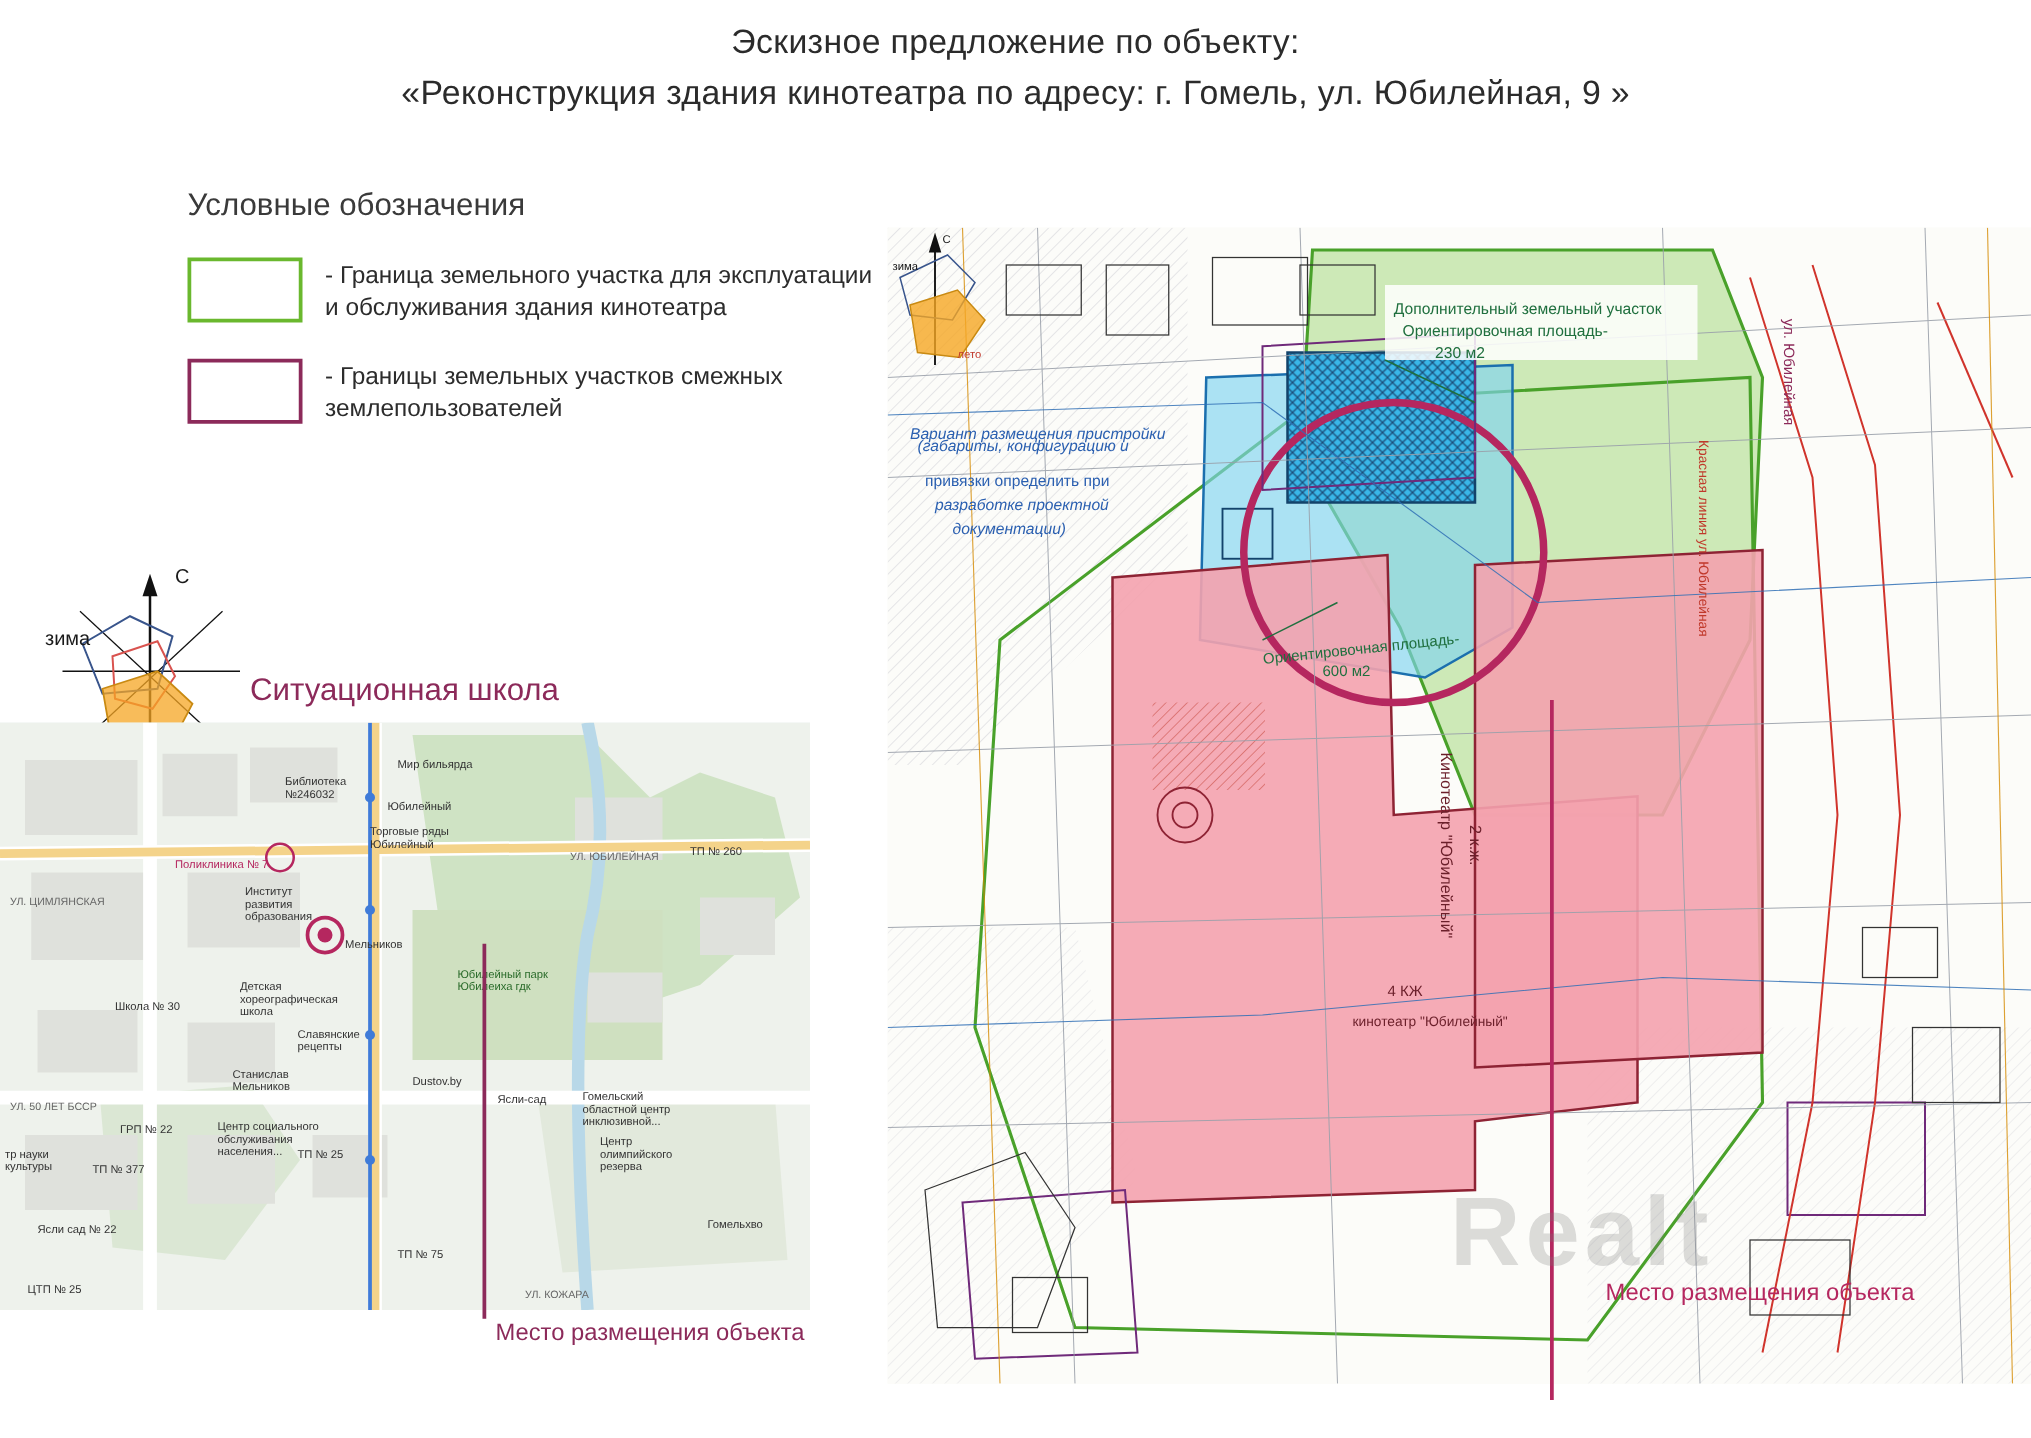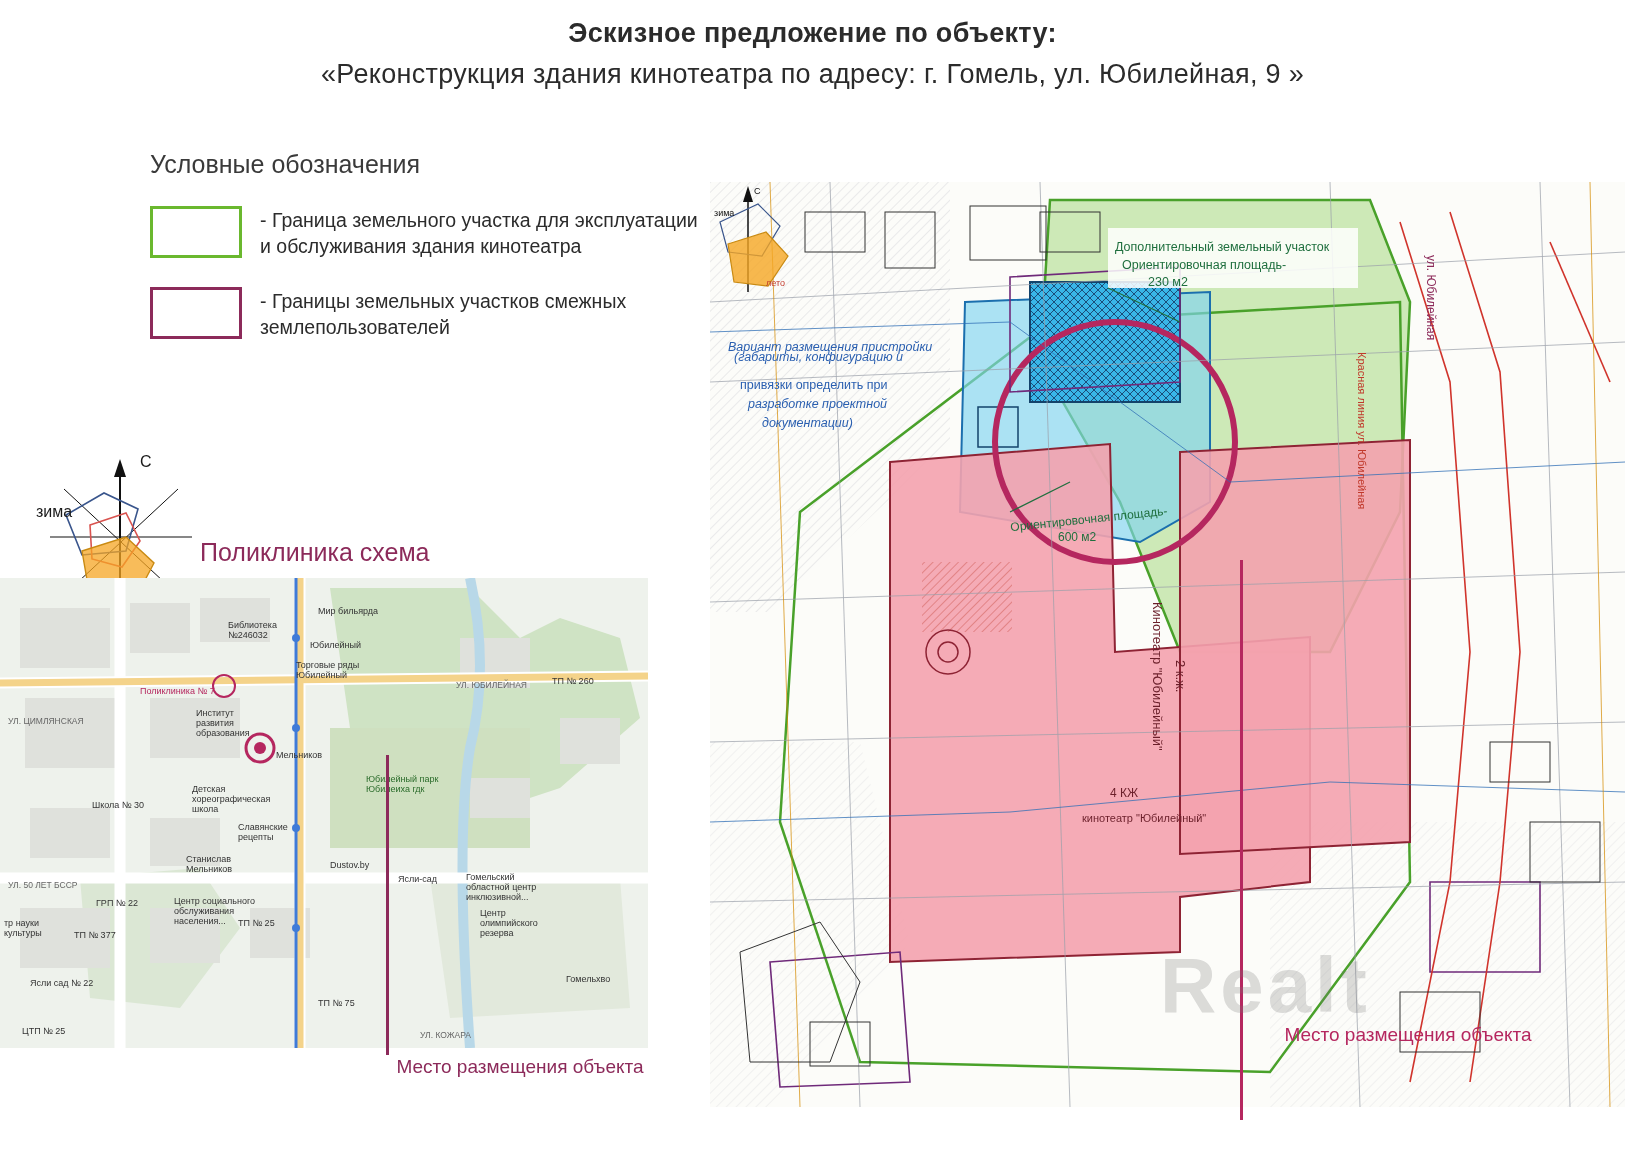--- a/index.html
+++ b/index.html
@@ -10,21 +10,21 @@
     overflow:hidden;
     position:relative;
   }
   .page{position:absolute;inset:0;}
 
   
   .title-block{
     position:absolute;left:0;top:18px;width:1625px;text-align:center;
     color:#2b2b2b;
   }
-  .title-line1{font-size:27px;letter-spacing:.3px;font-weight:bold;}
+  .title-line1{font-size:27px;letter-spacing:.3px;}
   .title-line2{font-size:27px;margin-top:10px;letter-spacing:.3px;}
 
   
   .legend{position:absolute;left:150px;top:150px;width:560px;}
   .legend-title{font-size:25px;color:#3a3a3a;margin-bottom:26px;}
   .legend-row{display:flex;align-items:center;margin-bottom:26px;}
   .swatch{width:86px;height:46px;flex:none;margin-right:18px;}
   .sw-green{border:3px solid #6ab82e;background:#ffffff;}
   .sw-pink{border:1px solid #f0a8b4;background:#f7b3bf;}
   .sw-purple{border:3px solid #8c2a5a;background:#ffffff;}
@@ -90,21 +90,21 @@
       <line x1="148" y1="34" x2="34" y2="140" stroke="#111" stroke-width="1"></line>
       <polygon points="36,60 74,38 108,54 96,96 52,100" fill="none" stroke="#39558c" stroke-width="1.6"></polygon>
       <polygon points="60,70 96,58 110,86 92,112 62,104" fill="none" stroke="#d9534f" stroke-width="1.6"></polygon>
       <polygon points="52,96 96,82 124,108 104,146 60,142" fill="#f5a623" fill-opacity=".75" stroke="#c98a12" stroke-width="1.4"></polygon>
     </svg>
     <div class="lbl-c">С</div>
     <div class="lbl-zima">зима</div>
     <div class="lbl-leto">лето</div>
   </div>
 
-  <div class="sit-title">Поликлиника схема</div>
+  <div class="sit-title">Ситуационная школа</div>
 
   <div class="sit-map">
     <svg width="648" height="470" viewBox="0 0 648 470">
       <rect x="0" y="0" width="648" height="470" fill="#eef2ec"></rect>
 
       <path d="M330 10 L470 10 L520 60 L560 40 L620 60 L640 140 L560 210 L470 240 L390 215 L350 150 Z" fill="#cfe3c4"></path>
       <rect x="330" y="150" width="200" height="120" fill="#cfe0c0"></rect>
       <path d="M80 300 L200 290 L240 350 L180 430 L90 420 Z" fill="#dbe7d4"></path>
       <path d="M430 300 L620 300 L630 430 L450 440 Z" fill="#e2e9dc"></path>
 

